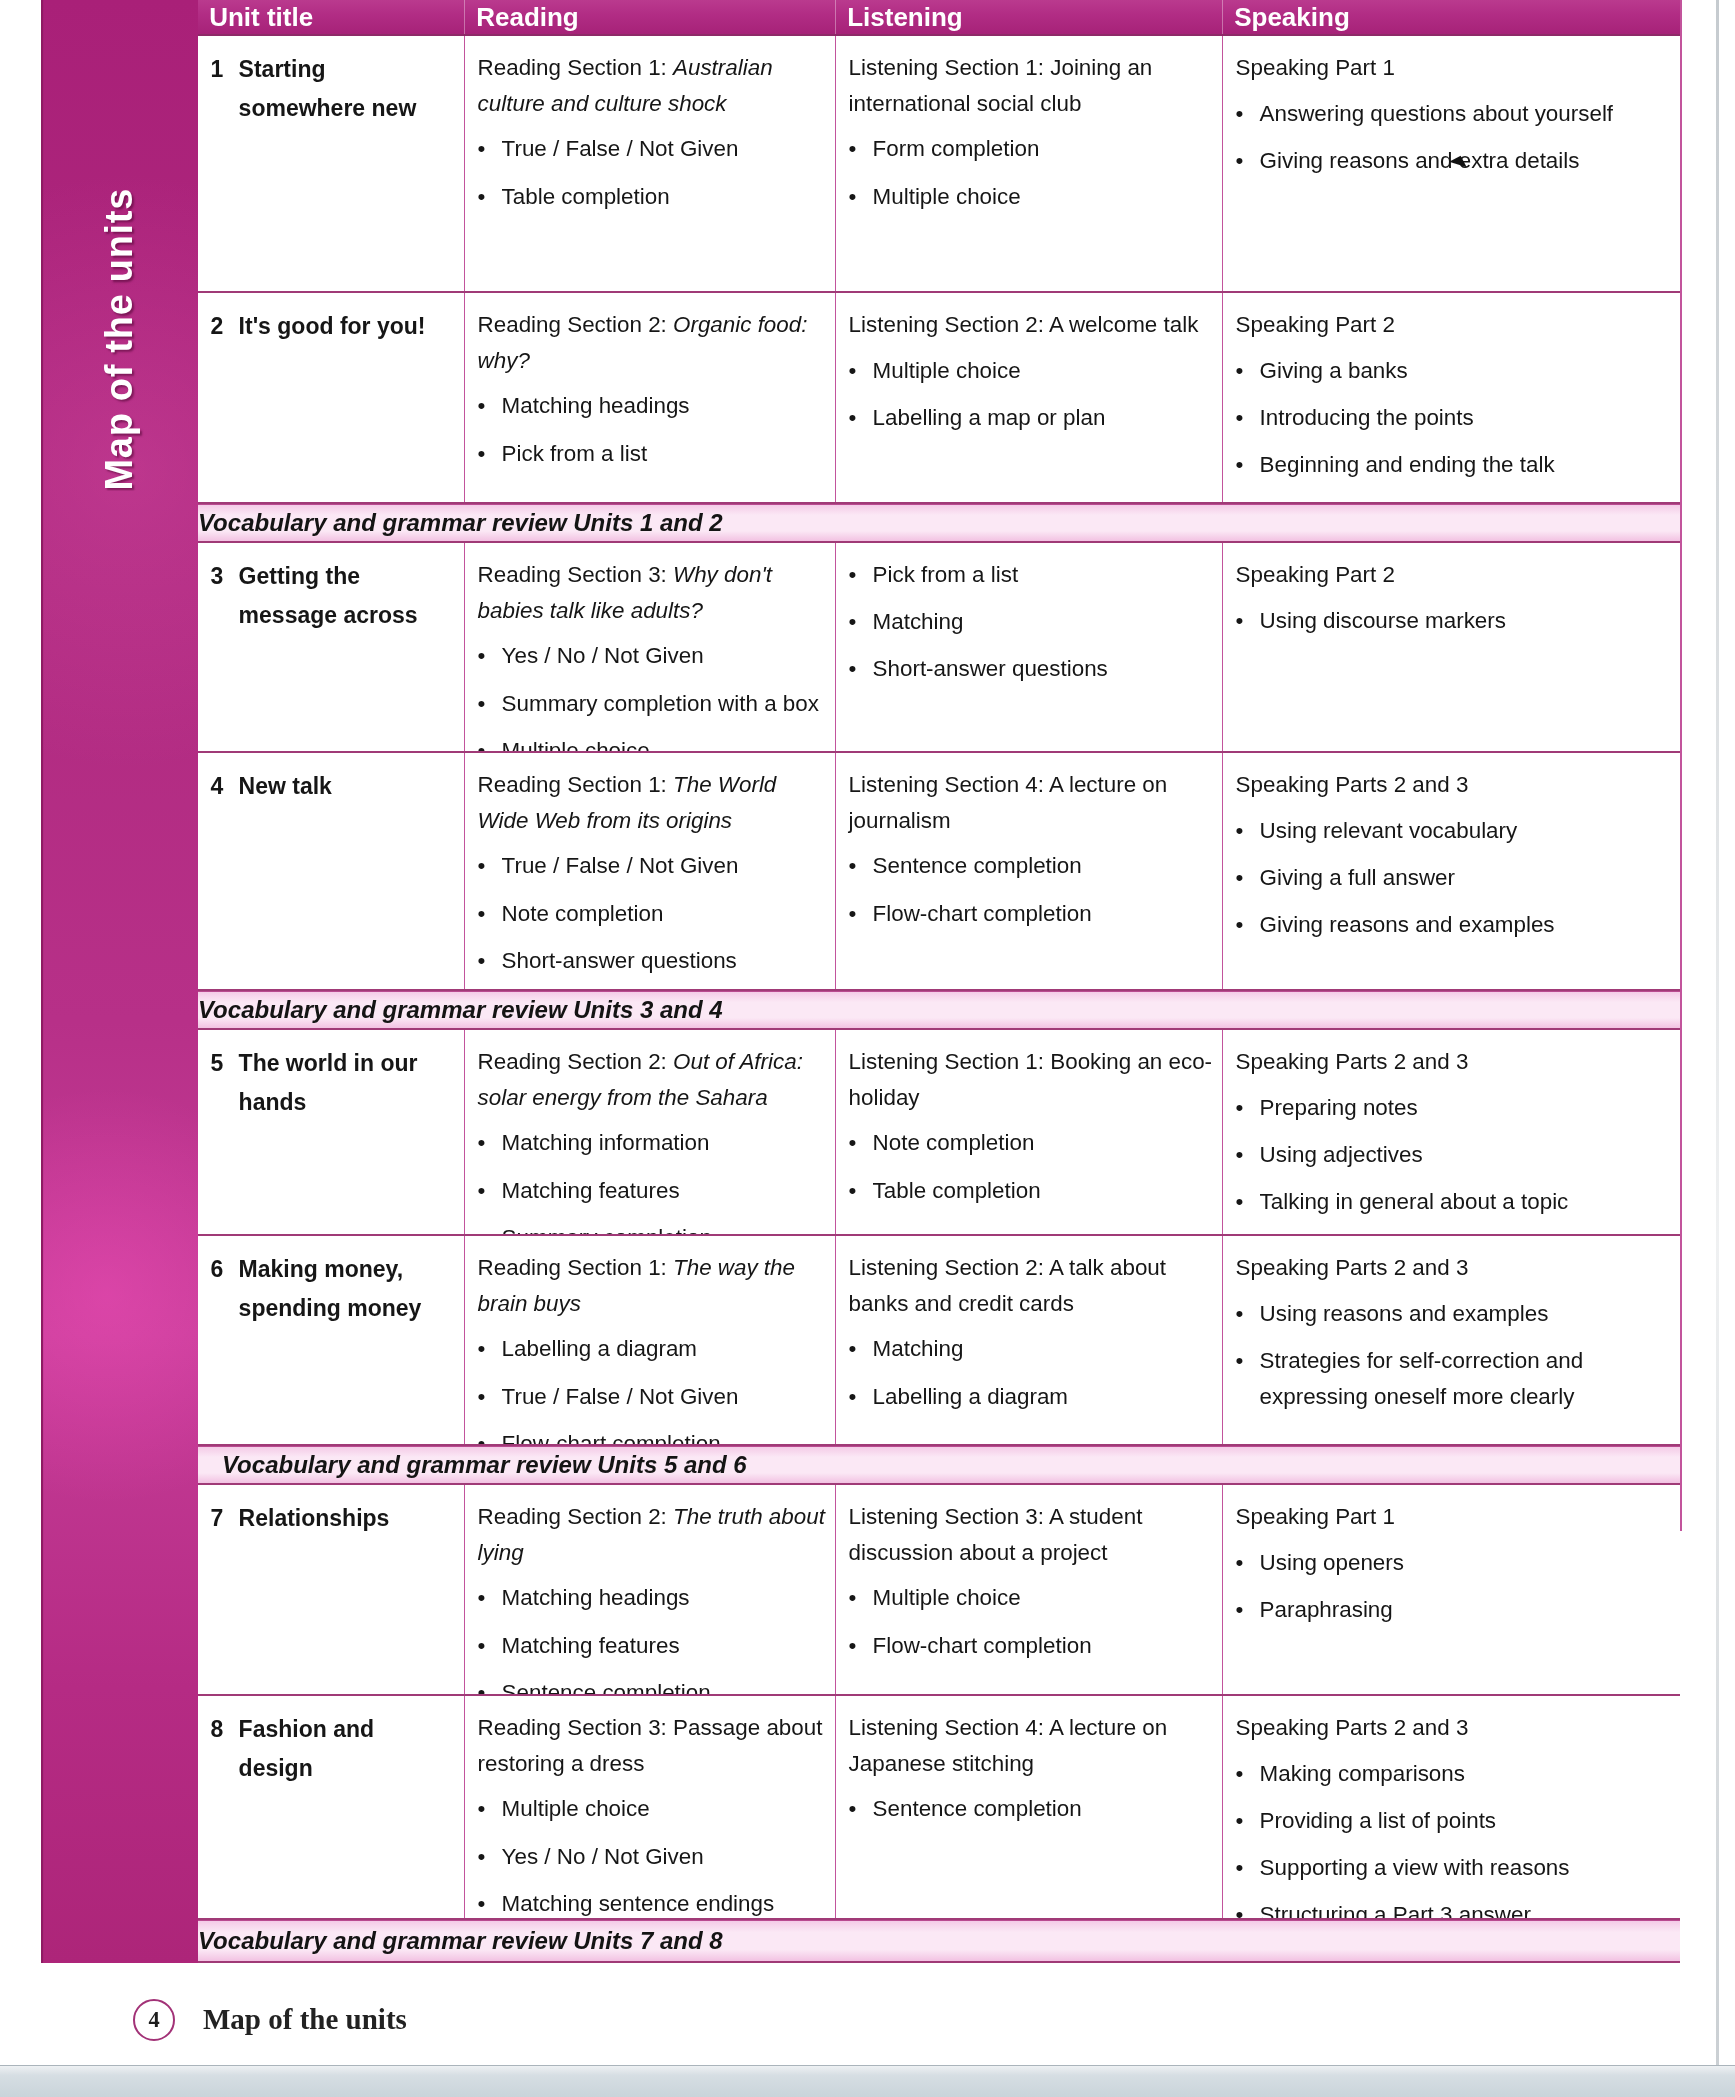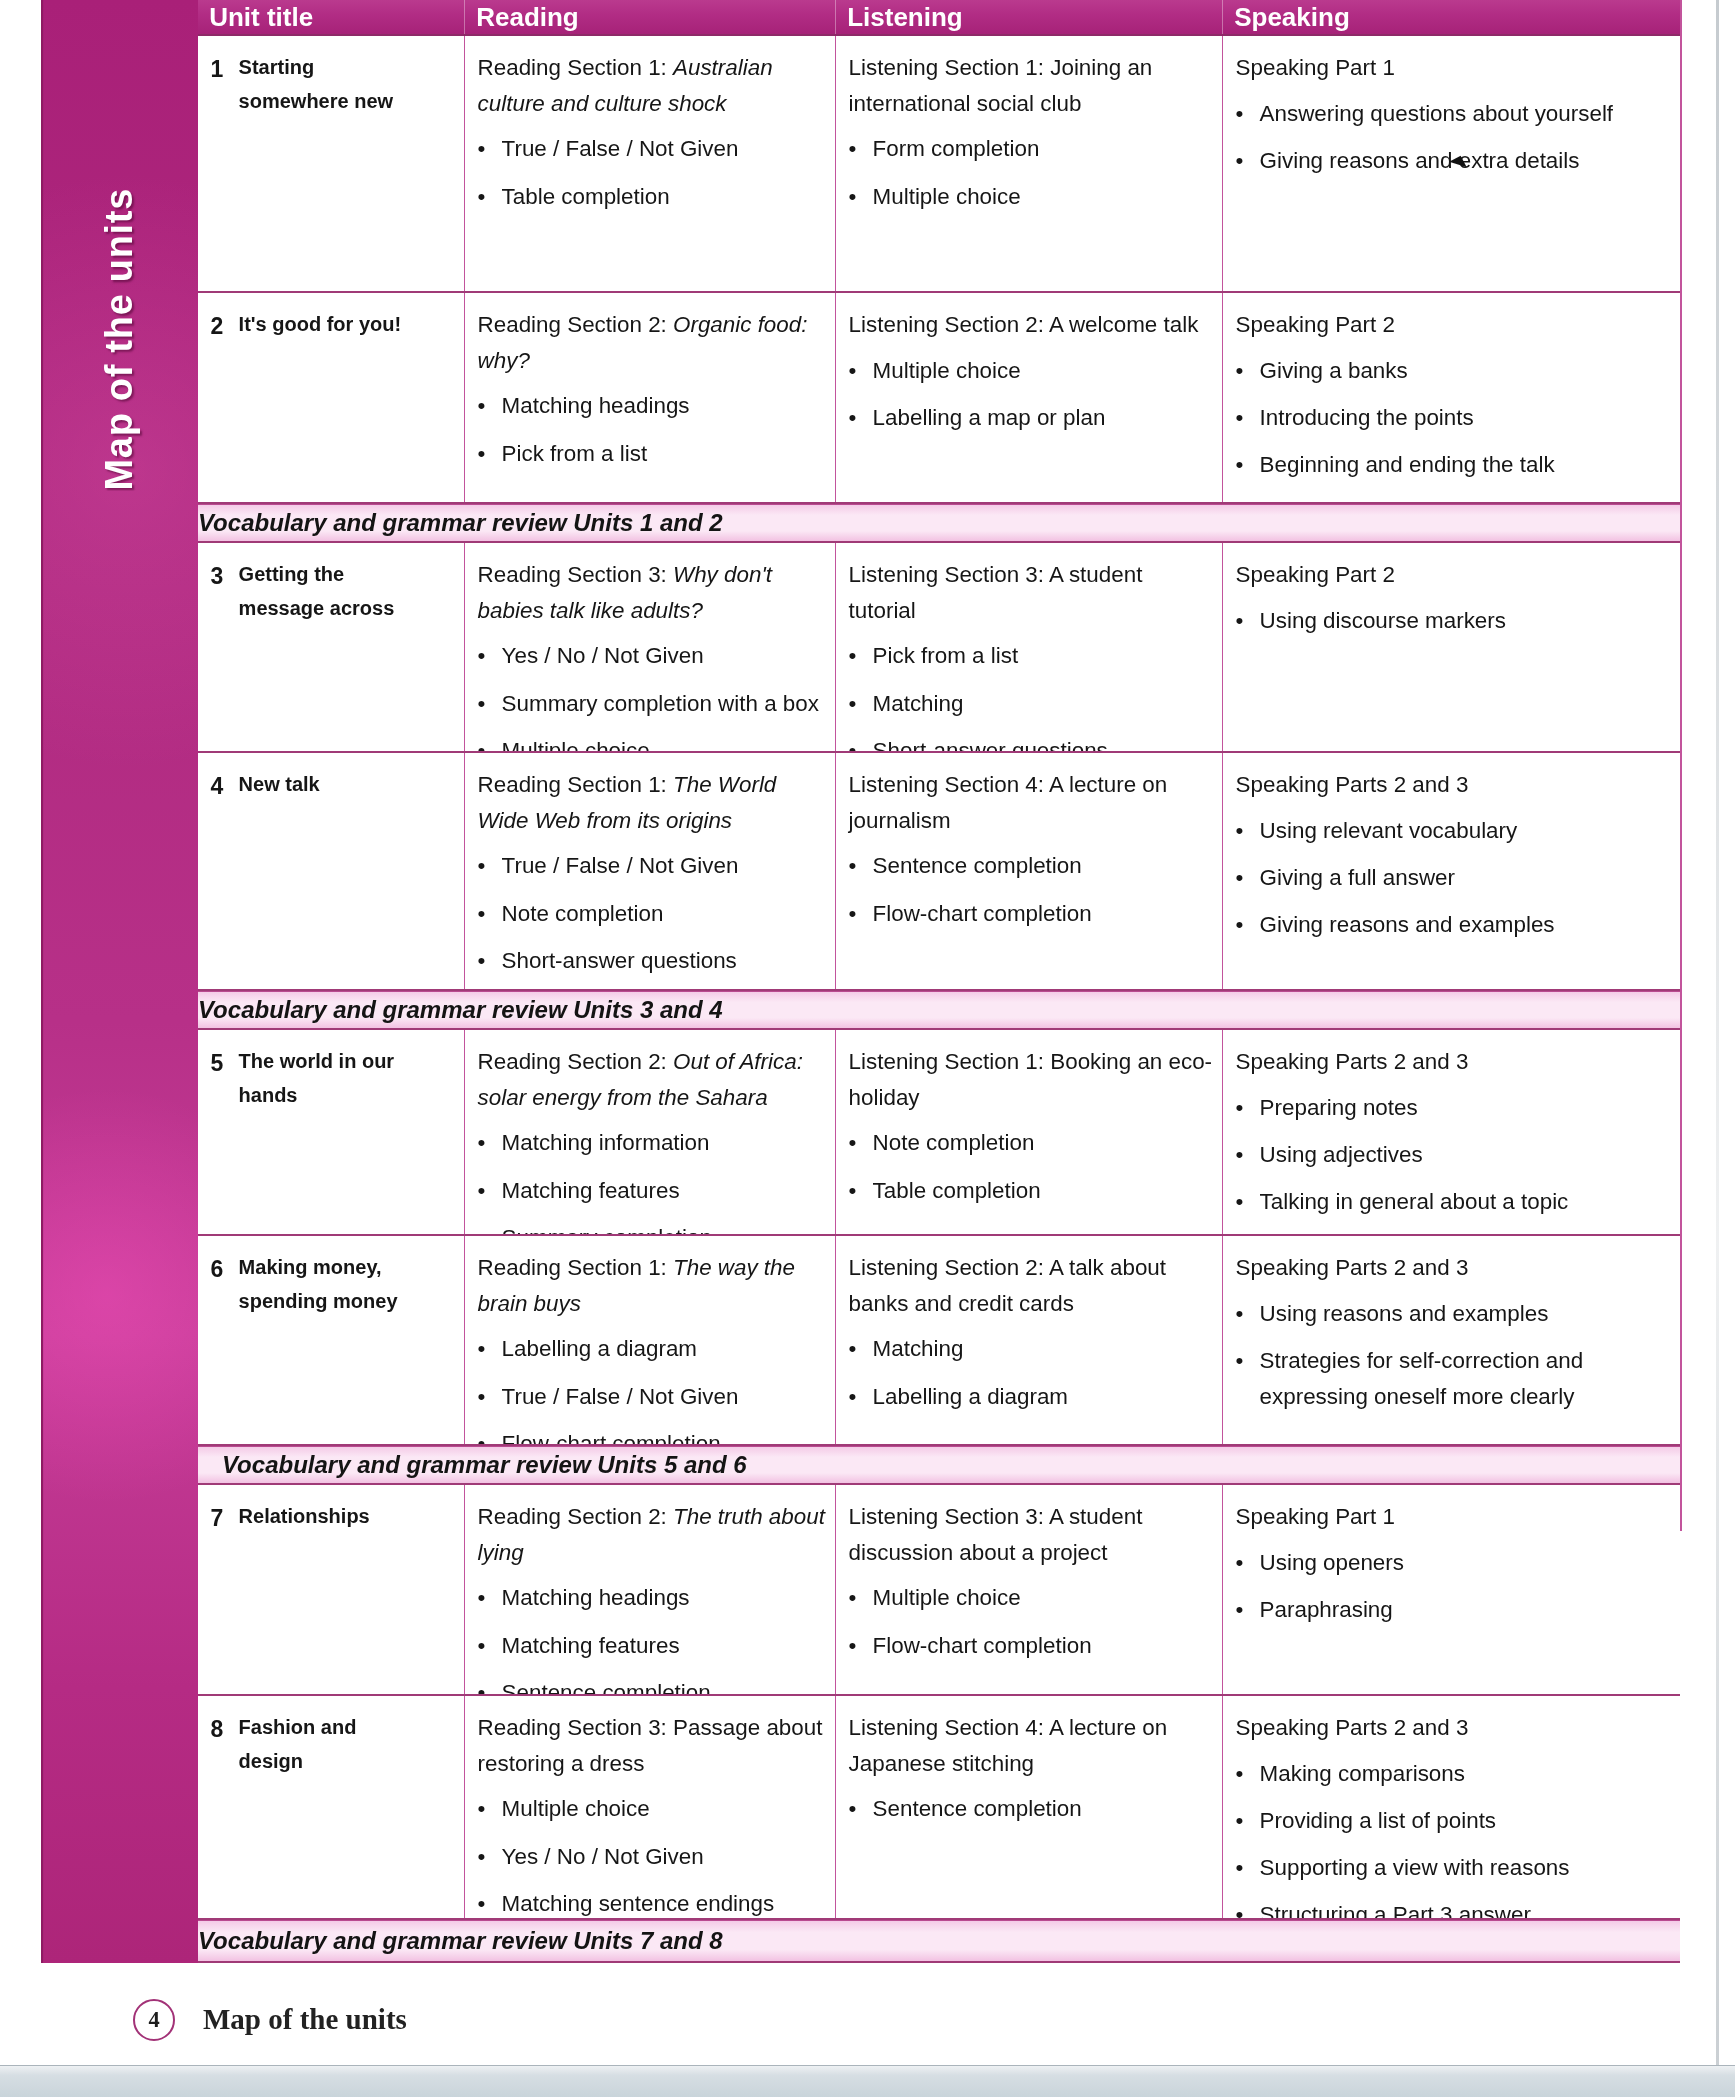--- a/index.html
+++ b/index.html
@@ -30,21 +30,21 @@
     overflow:hidden; }
   .th + .th { border-left:1.4px solid rgba(255,255,255,.35); }
 
   .trow { display:grid; grid-template-columns:266px 371px 387px 461px;
     background:#fff; border-bottom:2.1px solid #a03a77; overflow:hidden; }
   .cell { padding:14px 9.8px 7px 12.6px; overflow:hidden; position:relative; }
   .cell + .cell { border-left:1.4px solid var(--border,#c2549c); }
 
   .unit-title-wrap { display:flex; }
   .unit-num { font-weight:bold; font-size:23px; line-height:1.7; min-width:28px; }
-  .unit-title { font-weight:bold; font-size:20px; line-height:1.7; white-space:pre-line; }
+  .unit-title { font-weight:bold; font-size:23px; line-height:1.7; white-space:pre-line; }
 
   .lead { font-size:22.4px; line-height:1.6; margin-bottom:9.8px; }
   .lead i { font-style:italic; }
   .bullets { }
   .bullet { display:flex; font-size:22.4px; line-height:1.6; margin-bottom:11.2px; }
   .dot { min-width:24px; }
 
   .review-row { display:flex; align-items:center; justify-content:flex-start;
     background:linear-gradient(180deg,#f4cbe7 0%, #fbe8f5 28%, #fbe8f5 72%, #f2c2e2 100%);
     border-bottom:2.1px solid #a03a77; border-top:0.7px solid #b94a90; overflow:hidden; }
@@ -210,21 +210,20 @@
                 <div class="dot">•</div>
                 <span>Summary completion with a box</span>
               </div>
               <div class="bullet">
                 <div class="dot">•</div>
                 <span>Multiple choice</span>
               </div>
             </div>
           </div>
           <div class="cell">
-            <div class="lead"><span>Listening Section 3: A student tutorial</span></div>
             <div class="bullets">
               <div class="bullet">
                 <div class="dot">•</div>
                 <span>Pick from a list</span>
               </div>
               <div class="bullet">
                 <div class="dot">•</div>
                 <span>Matching</span>
               </div>
               <div class="bullet">

